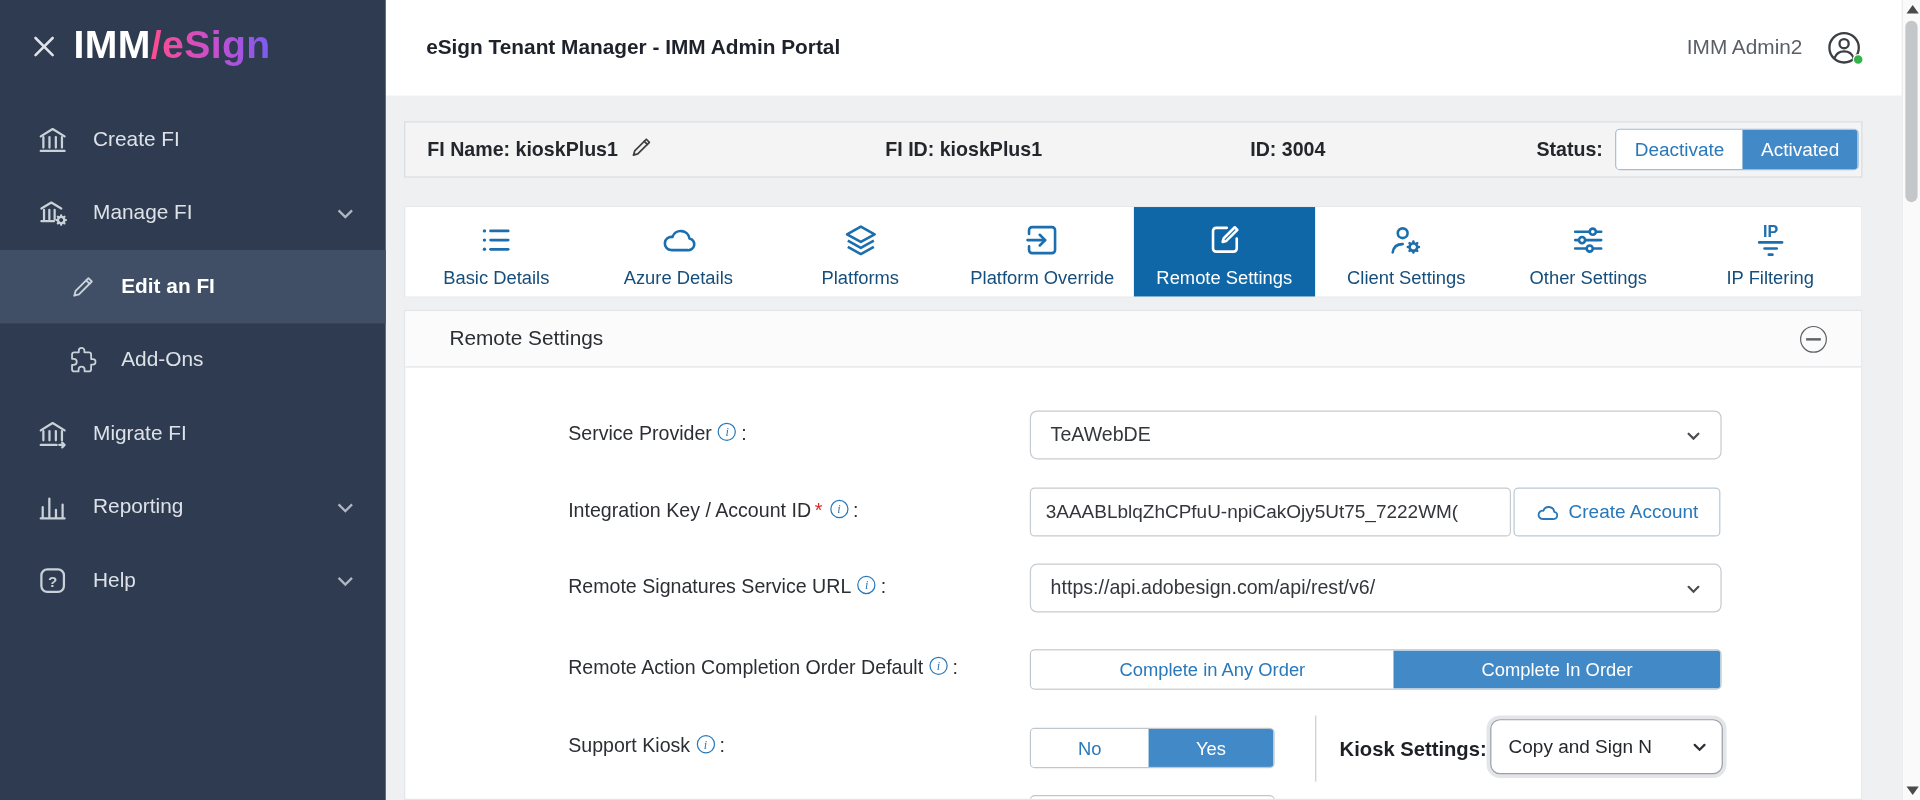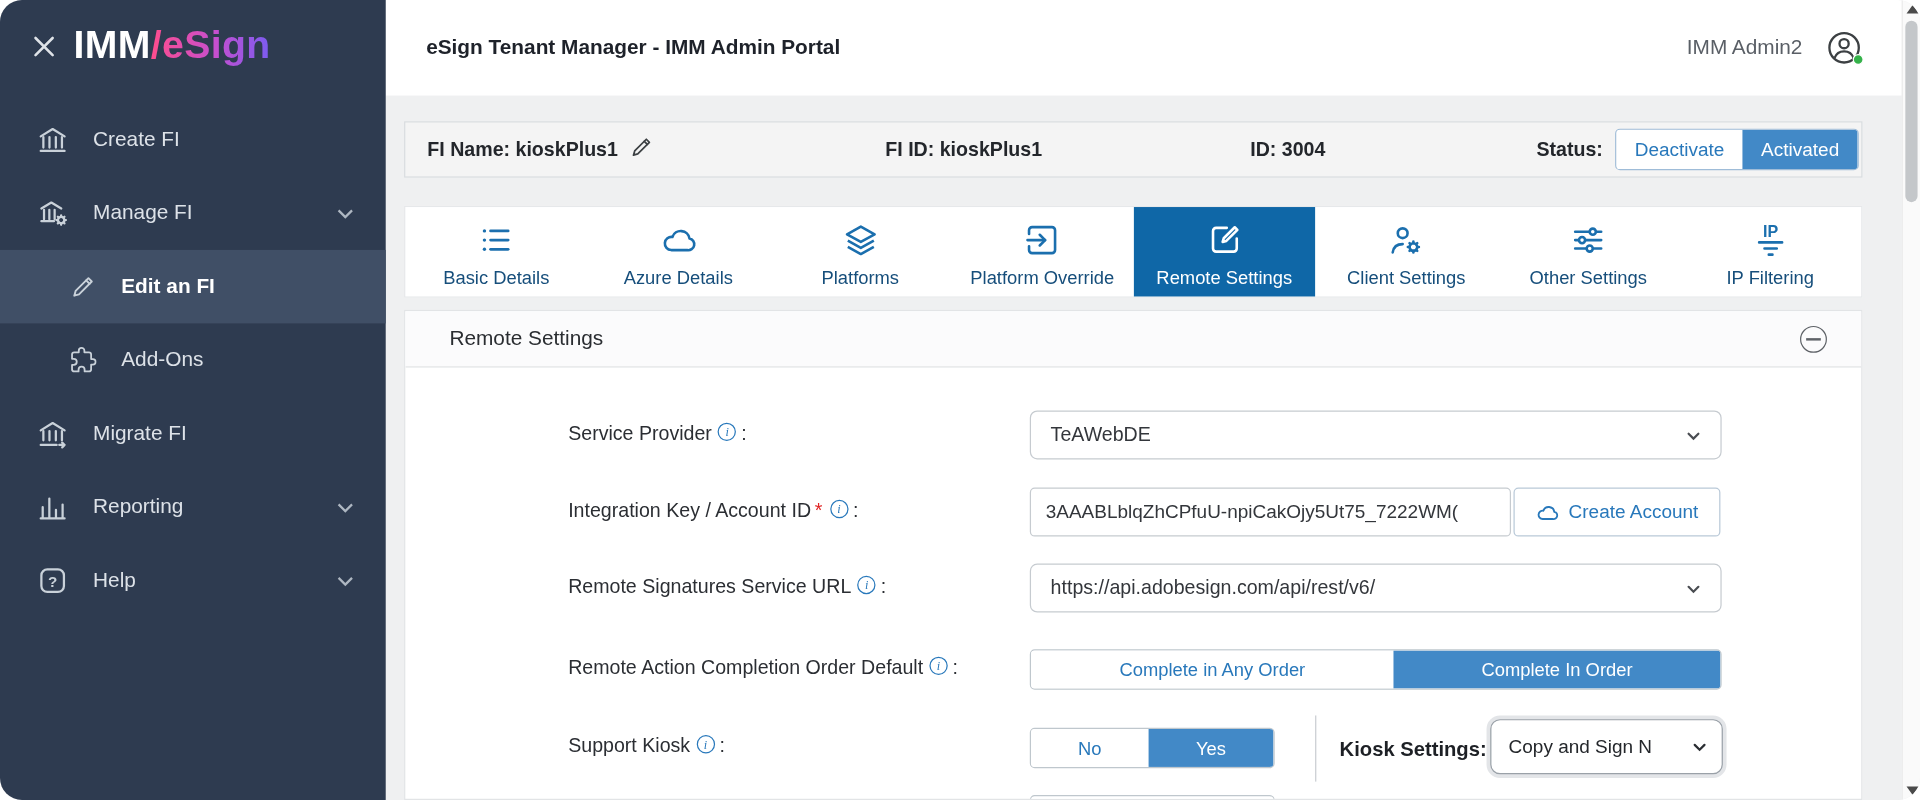--- a/index.html
+++ b/index.html
@@ -1,18 +1,18 @@
 <!DOCTYPE html>
 <html><head>
 <meta charset="utf-8">
 <style>
   * { margin:0; padding:0; box-sizing:border-box; }
   html,body { background:#ffffff; }
   .viewport { position:relative; width:1920px; height:800px; overflow:hidden;
-              font-family:"Liberation Sans", sans-serif; background:#eff0f1;border-radius:22px; }
+              font-family:"Liberation Sans", sans-serif; background:#eff0f1; }
   .stage { position:absolute; left:0; top:0; width:1568px; height:653px;
            transform:scale(1.2245,1.2251); transform-origin:0 0; background:#eff0f1; }
 
   
   .sidebar { position:absolute; left:0; top:0; width:315px; height:653px; background:#2e3b50; z-index:5; }
   .sidebar-head { position:relative; height:80px; display:flex; align-items:center; }
   .close-x { position:absolute; left:24px; top:26px; width:24px; height:24px; color:#dfe3e8; cursor:pointer; }
   .logo { position:absolute; left:60px; top:18px; font-size:32px; font-weight:700; letter-spacing:.3px; }
   .logo-imm { color:#ffffff; }
   .logo-esign { background:linear-gradient(90deg,#ff4d8d 0%,#c44fd0 55%,#7a5cf0 100%);

